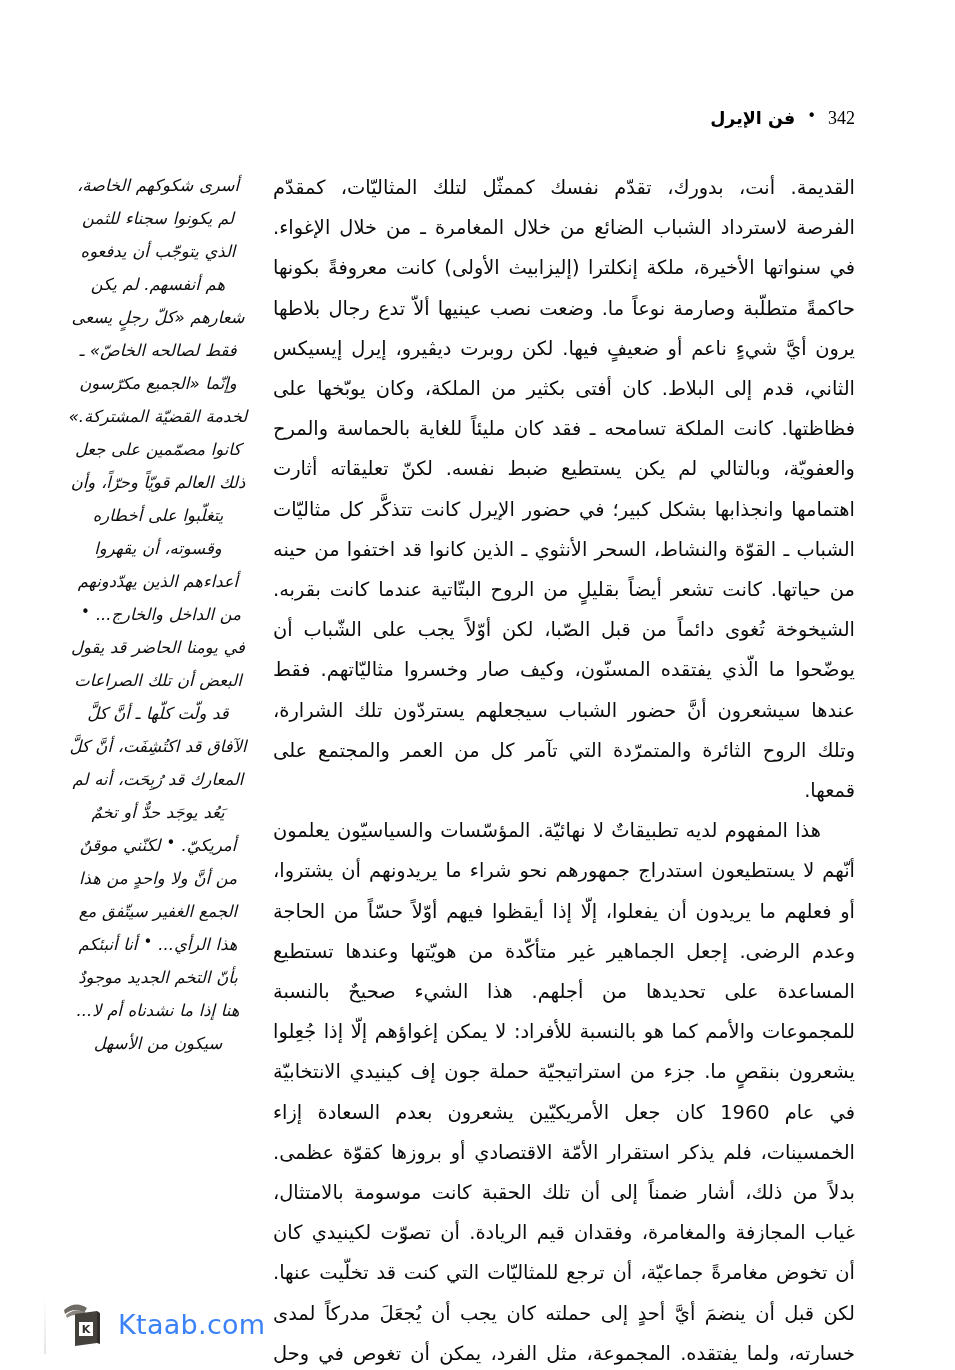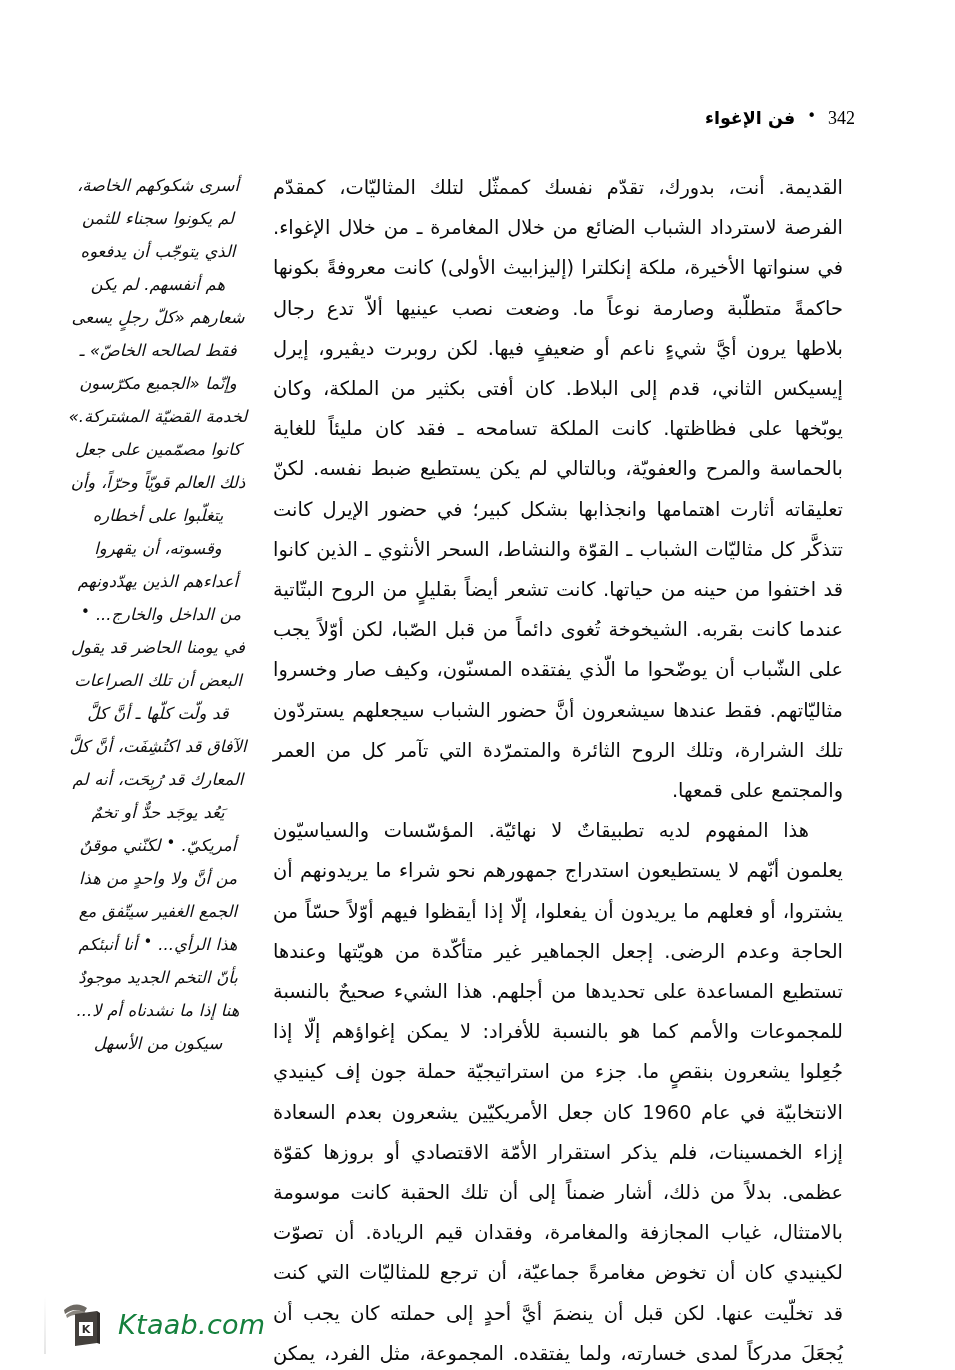--- a/index.html
+++ b/index.html
@@ -73,21 +73,21 @@
 
   
   .main-col {
     width: 582px;
     flex: 0 0 582px;
     direction: rtl;
     text-align: justify;
     text-align-last: right;
   }
   .main-col p {
-    margin: 0 12px 0 0;
+    margin: 0 0 0 0;
     font-family: "DejaVu Sans", "Liberation Sans", sans-serif;
     font-size: 19.4px;
     line-height: 40.2px;
     font-weight: 400;
     word-spacing: 1px;
     text-align: justify;
     text-justify: inter-word;
     color: #0b0b0b;
   }
   .main-col p.indent {
@@ -136,45 +136,44 @@
   }
   .wm-mark {
     position: relative;
     width: 46px;
     height: 48px;
   }
   .wm-label {
     font-family: "DejaVu Sans", "Liberation Sans", sans-serif;
     font-size: 27px;
     font-weight: 400;
-    color: #15803d;
+    color: #3b82f6;
     letter-spacing: 0.3px;
     line-height: 1;
-    font-style: italic;
   }
 
   
   .edge-artifact {
     position: absolute;
     left: 44px;
     bottom: 16px;
     width: 2px;
     height: 58px;
     background: linear-gradient(to bottom, rgba(0,0,0,0.0), rgba(0,0,0,0.10));
   }
 </style>
 </head>
 <body>
 
 <div class="page">
 
   <div class="running-head">
     <span class="rh-page">342</span>
     <span class="rh-dot">•</span>
-    <span class="rh-title">فن الإغواء</span>
+    <span class="rh-title">فن الإيرل</span>
   </div>
 
   <div class="content">
 
     <div class="main-col">
       <p>القديمة. أنت، بدورك، تقدّم نفسك كممثّل لتلك المثاليّات، كمقدّم الفرصة لاسترداد الشباب الضائع من خلال المغامرة ـ من خلال الإغواء. في سنواتها الأخيرة، ملكة إنكلترا (إليزابيث الأولى) كانت معروفةً بكونها حاكمةً متطلّبة وصارمة نوعاً ما. وضعت نصب عينيها ألاّ تدع رجال بلاطها يرون أيَّ شيءٍ ناعم أو ضعيفٍ فيها. لكن روبرت ديڤيرو، إيرل إيسيكس الثاني، قدم إلى البلاط. كان أفتى بكثير من الملكة، وكان يوبّخها على فظاظتها. كانت الملكة تسامحه ـ فقد كان مليئاً للغاية بالحماسة والمرح والعفويّة، وبالتالي لم يكن يستطيع ضبط نفسه. لكنّ تعليقاته أثارت اهتمامها وانجذابها بشكل كبير؛ في حضور الإيرل كانت تتذكَّر كل مثاليّات الشباب ـ القوّة والنشاط، السحر الأنثوي ـ الذين كانوا قد اختفوا من حينه من حياتها. كانت تشعر أيضاً بقليلٍ من الروح البتّاتية عندما كانت بقربه. الشيخوخة تُغوى دائماً من قبل الصّبا، لكن أوّلاً يجب على الشّباب أن يوضّحوا ما الّذي يفتقده المسنّون، وكيف صار وخسروا مثاليّاتهم. فقط عندها سيشعرون أنَّ حضور الشباب سيجعلهم يستردّون تلك الشرارة، وتلك الروح الثائرة والمتمرّدة التي تآمر كل من العمر والمجتمع على قمعها.</p>
       <p class="indent">هذا المفهوم لديه تطبيقاتٌ لا نهائيّة. المؤسّسات والسياسيّون يعلمون أنّهم لا يستطيعون استدراج جمهورهم نحو شراء ما يريدونهم أن يشتروا، أو فعلهم ما يريدون أن يفعلوا، إلّا إذا أيقظوا فيهم أوّلاً حسّاً من الحاجة وعدم الرضى. إجعل الجماهير غير متأكّدة من هويّتها وعندها تستطيع المساعدة على تحديدها من أجلهم. هذا الشيء صحيحٌ بالنسبة للمجموعات والأمم كما هو بالنسبة للأفراد: لا يمكن إغواؤهم إلّا إذا جُعِلوا يشعرون بنقصٍ ما. جزء من استراتيجيّة حملة جون إف كينيدي الانتخابيّة في عام 1960 كان جعل الأمريكيّين يشعرون بعدم السعادة إزاء الخمسينات، فلم يذكر استقرار الأمّة الاقتصادي أو بروزها كقوّة عظمى. بدلاً من ذلك، أشار ضمناً إلى أن تلك الحقبة كانت موسومة بالامتثال، غياب المجازفة والمغامرة، وفقدان قيم الريادة. أن تصوّت لكينيدي كان أن تخوض مغامرةً جماعيّة، أن ترجع للمثاليّات التي كنت قد تخلّيت عنها. لكن قبل أن ينضمَ أيَّ أحدٍ إلى حملته كان يجب أن يُجعَلَ مدركاً لمدى خسارته، ولما يفتقده. المجموعة، مثل الفرد، يمكن أن تغوص في وحل الروتين، وأن تتوه عن أهدافها الأصيلة.</p>
     </div>
 
     <div class="margin-col">

